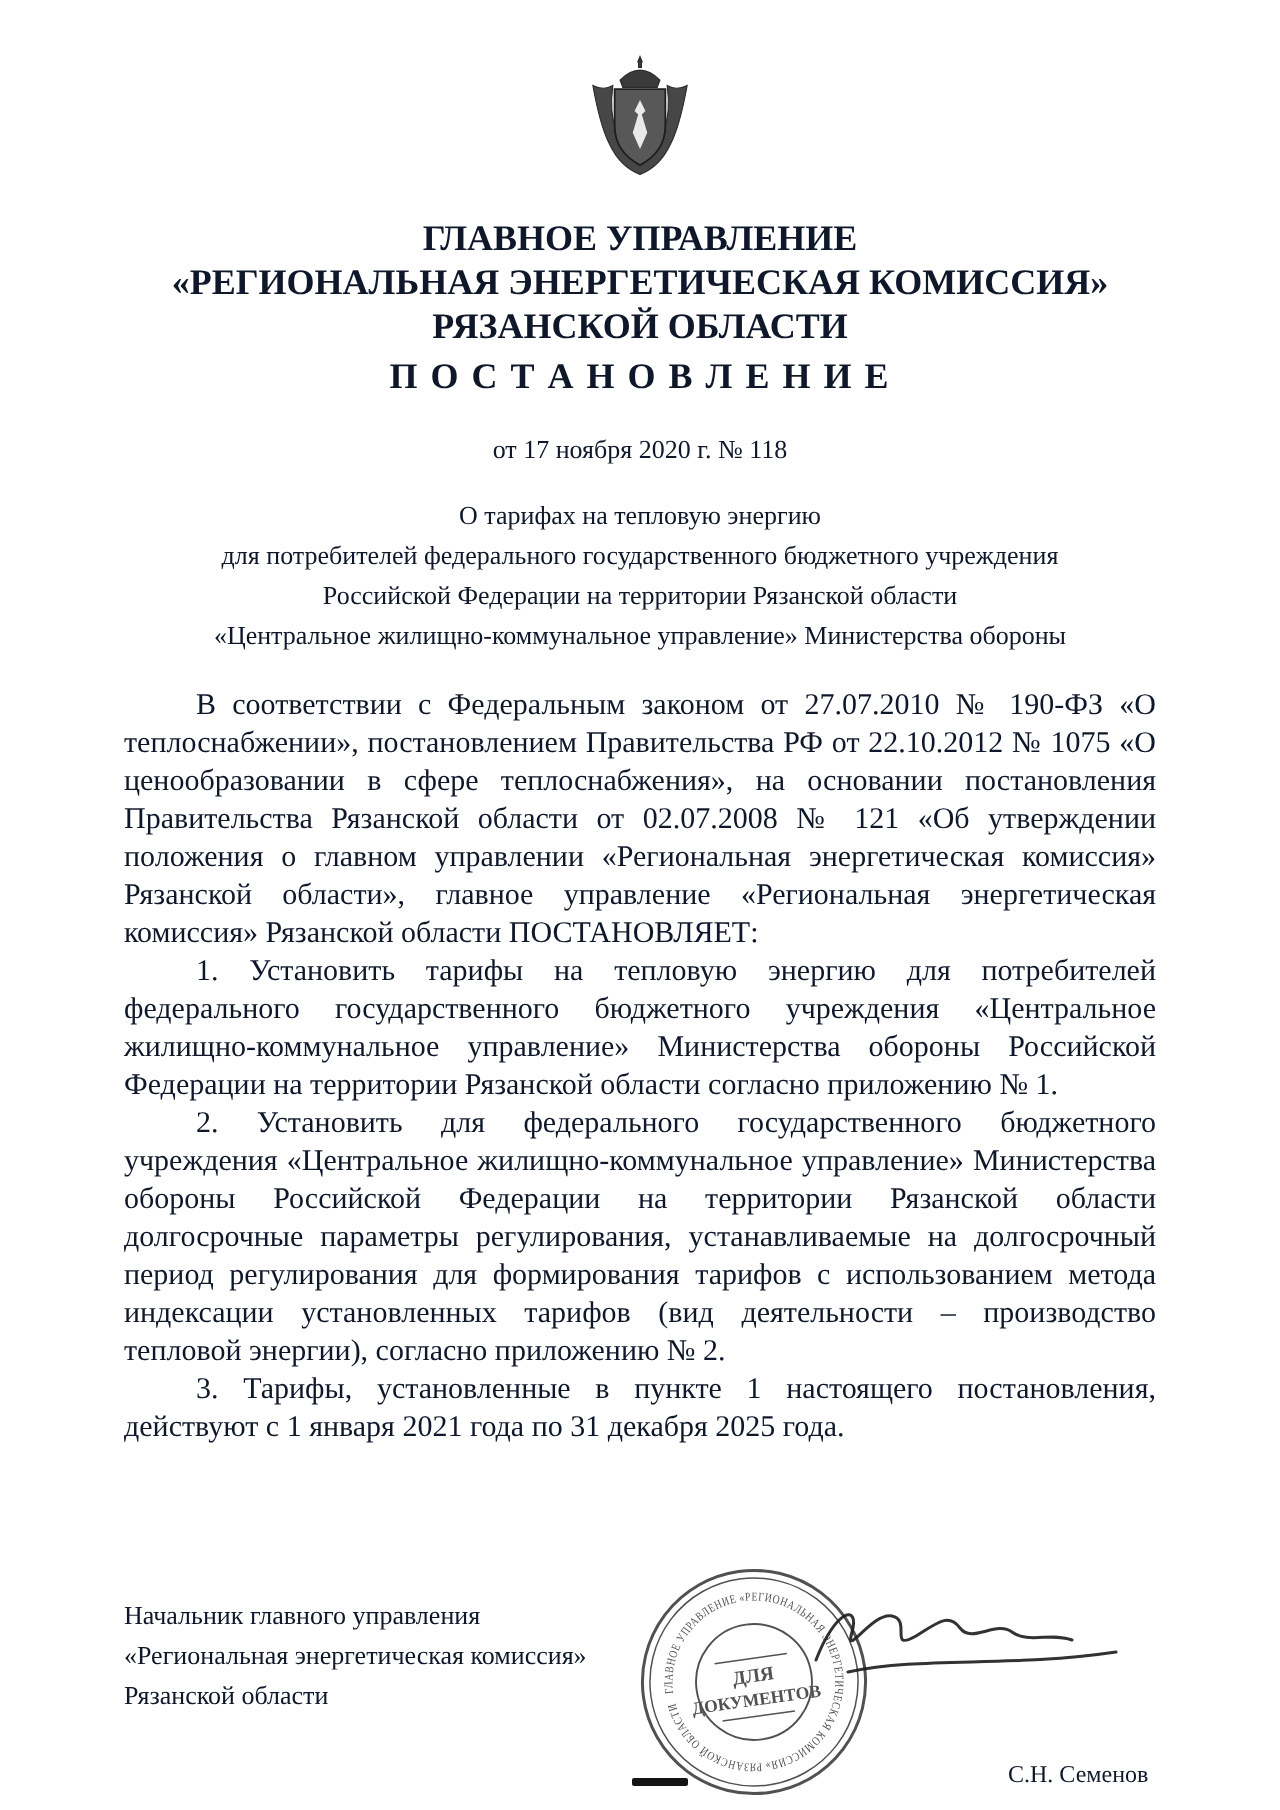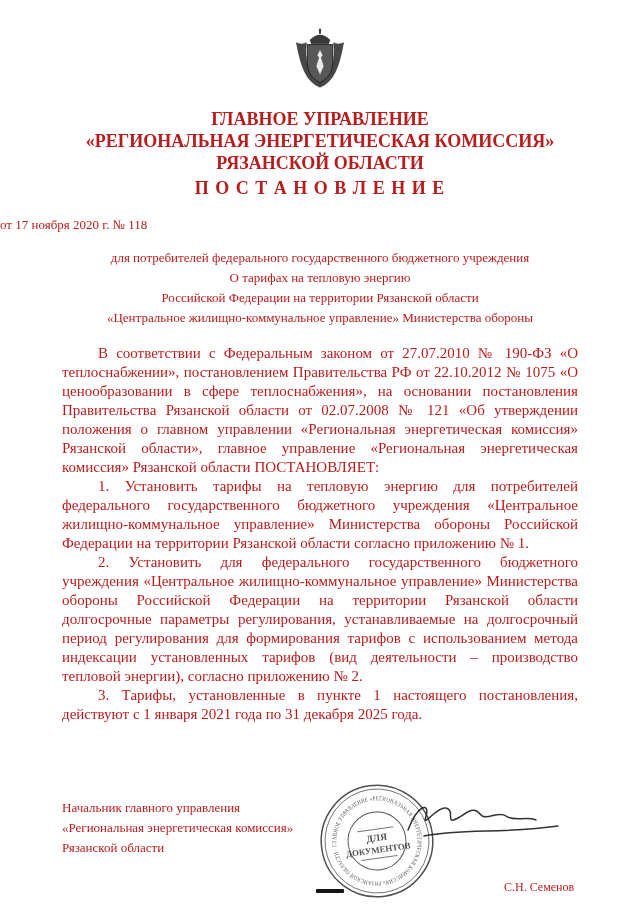--- a/index.html
+++ b/index.html
@@ -2,34 +2,34 @@
 <html><head>
 <meta charset="utf-8">
 <style>
   * { margin:0; padding:0; box-sizing:border-box; }
   html,body { background:#ffffff; }
   .page {
     position:relative;
     width:640px; height:905px;
     margin:0 auto;
     background:#ffffff;
-    color:#b91c1c;
+    color:#0f172a;
     font-family:"Liberation Serif", serif;
     overflow:hidden;
   }
   .arms-wrap { text-align:center; padding-top:26px; height:96px; }
   .org {
     text-align:center; font-weight:bold;
     font-size:18px; line-height:22px; margin-top:12px;
   }
   .doc-type {
     text-align:center; font-weight:bold;
     font-size:18px; letter-spacing:1px; margin-top:4px;
   }
-  .doc-date { font-size:13px; margin-top:18px; }
+  .doc-date { text-align:center; font-size:13px; margin-top:18px; }
   .subject { text-align:center; font-size:13px; line-height:20px; margin-top:15px; }
   .body-text {
     margin:16px 62px 0 62px;
     font-size:15px; line-height:19px;
     text-align:justify;
   }
   .body-text p { text-indent:36px; }
   .sig-block { position:absolute; left:62px; top:798px; font-size:13px; line-height:20px; }
   .sig-name { position:absolute; left:504px; top:880px; font-size:12px; }
   .stamp {
@@ -66,22 +66,22 @@
     <div>ГЛАВНОЕ УПРАВЛЕНИЕ</div>
     <div>«РЕГИОНАЛЬНАЯ ЭНЕРГЕТИЧЕСКАЯ КОМИССИЯ»</div>
     <div>РЯЗАНСКОЙ ОБЛАСТИ</div>
   </div>
 
   <div class="doc-type">П О С Т А Н О В Л Е Н И Е</div>
 
   <div class="doc-date">от 17 ноября 2020 г. № 118</div>
 
   <div class="subject">
+    <div>О тарифах на тепловую энергию</div>
     <div>для потребителей федерального государственного бюджетного учреждения</div>
-    <div>О тарифах на тепловую энергию</div>
     <div>Российской Федерации на территории Рязанской области</div>
     <div>«Центральное жилищно-коммунальное управление» Министерства обороны</div>
   </div>
 
   <div class="body-text">
     <p>В соответствии с Федеральным законом от 27.07.2010 № 190-ФЗ «О теплоснабжении», постановлением Правительства РФ от 22.10.2012 № 1075 «О ценообразовании в сфере теплоснабжения», на основании постановления Правительства Рязанской области от 02.07.2008 № 121 «Об утверждении положения о главном управлении «Региональная энергетическая комиссия» Рязанской области», главное управление «Региональная энергетическая комиссия» Рязанской области ПОСТАНОВЛЯЕТ:</p>
     <p>1. Установить тарифы на тепловую энергию для потребителей федерального государственного бюджетного учреждения «Центральное жилищно-коммунальное управление» Министерства обороны Российской Федерации на территории Рязанской области согласно приложению № 1.</p>
     <p>2. Установить для федерального государственного бюджетного учреждения «Центральное жилищно-коммунальное управление» Министерства обороны Российской Федерации на территории Рязанской области долгосрочные параметры регулирования, устанавливаемые на долгосрочный период регулирования для формирования тарифов с использованием метода индексации установленных тарифов (вид деятельности – производство тепловой энергии), согласно приложению № 2.</p>
     <p>3. Тарифы, установленные в пункте 1 настоящего постановления, действуют с 1 января 2021 года по 31 декабря 2025 года.</p>
   </div>

